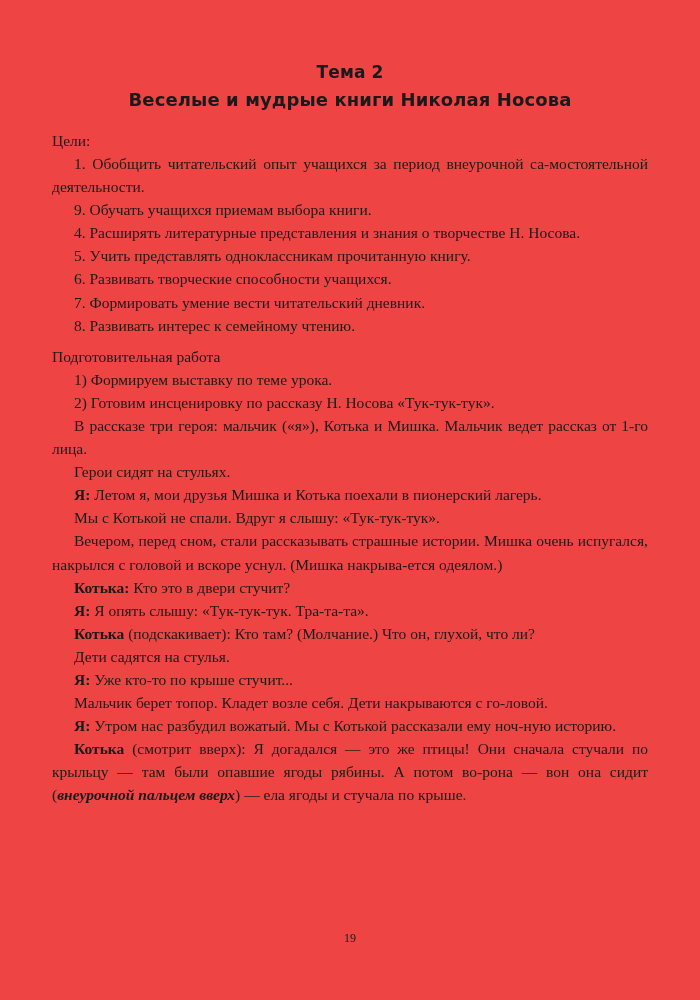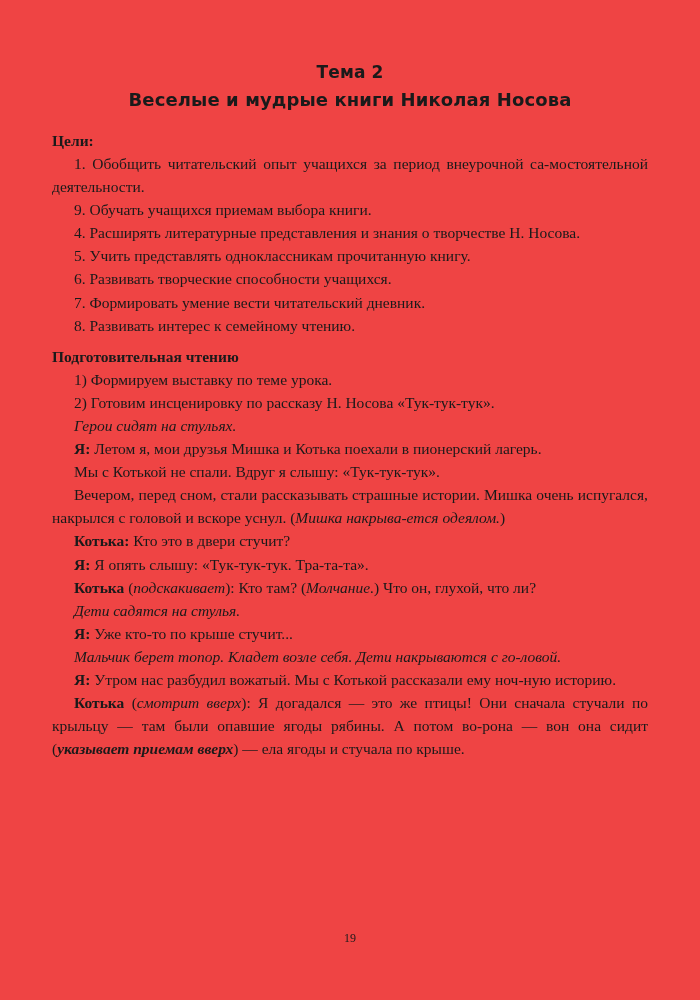--- a/index.html
+++ b/index.html
@@ -44,39 +44,39 @@
   .body-col {
     position: absolute;
     left: 52px;
     top: 129px;
     width: 596px;
   }
 
   .section-head {
     font-size: 15.5px;
     line-height: 23px;
-    font-weight: bold;
+    font-weight: normal;
     text-align: left;
     margin: 0;
   }
   .section-head.spaced {
     margin-top: 8px;
   }
 
   p.para {
     margin: 0;
     font-size: 15.5px;
     line-height: 23.1px;
     text-align: justify;
     text-indent: 22px;
     -webkit-hyphens: manual;
     hyphens: manual;
   }
 
-  .it { font-style: italic; }
+  .it { }
   .bd { font-weight: bold; }
   .bdit { font-weight: bold; font-style: italic; }
 
   
   .folio {
     position: absolute;
     left: 0;
     top: 928px;
     width: 700px;
     text-align: center;
@@ -99,24 +99,25 @@
     <div class="section-head">Цели:</div>
 
     <p class="para">1. Обобщить читательский опыт учащихся за период внеурочной са-мостоятельной деятельности.</p>
     <p class="para">9. Обучать учащихся приемам выбора книги.</p>
     <p class="para">4. Расширять литературные представления и знания о творчестве Н. Носова.</p>
     <p class="para">5. Учить представлять одноклассникам прочитанную книгу.</p>
     <p class="para">6. Развивать творческие способности учащихся.</p>
     <p class="para">7. Формировать умение вести читательский дневник.</p>
     <p class="para">8. Развивать интерес к семейному чтению.</p>
 
-    <div class="section-head spaced">Подготовительная чтению</div>
+    <div class="section-head spaced">Подготовительная работа</div>
 
     <p class="para">1) Формируем выставку по теме урока.</p>
     <p class="para">2) Готовим инсценировку по рассказу Н. Носова «Тук-тук-тук».</p>
+    <p class="para">В рассказе три героя: мальчик («я»), Котька и Мишка. Мальчик ведет рассказ от 1-го лица.</p>
 
     <p class="para">
       <span class="it">Герои сидят на стульях.</span>
     </p>
 
     <p class="para">
       <span class="bd">Я:</span><span> Летом я, мои друзья Мишка и Котька поехали в пионерский лагерь.</span>
     </p>
 
     <p class="para">Мы с Котькой не спали. Вдруг я слышу: «Тук-тук-тук».</p>
@@ -147,20 +148,20 @@
 
     <p class="para">
       <span class="it">Мальчик берет топор. Кладет возле себя. Дети накрываются с го-ловой.</span>
     </p>
 
     <p class="para">
       <span class="bd">Я:</span><span> Утром нас разбудил вожатый. Мы с Котькой рассказали ему ноч-ную историю.</span>
     </p>
 
     <p class="para">
-      <span class="bd">Котька</span><span> (</span><span class="it">смотрит вверх</span><span>): </span><span>Я догадался — это же птицы! Они сначала стучали по крыльцу — там были опавшие ягоды рябины. А потом во-рона — вон она сидит (</span><span class="bdit">указывает приемам вверх</span><span>) — ела ягоды и стучала по крыше.</span>
+      <span class="bd">Котька</span><span> (</span><span class="it">смотрит вверх</span><span>): </span><span>Я догадался — это же птицы! Они сначала стучали по крыльцу — там были опавшие ягоды рябины. А потом во-рона — вон она сидит (</span><span class="bdit">внеурочной пальцем вверх</span><span>) — ела ягоды и стучала по крыше.</span>
     </p>
 
   </div>
 
   <div class="folio">19</div>
 
 </div>
 
 </body></html>

